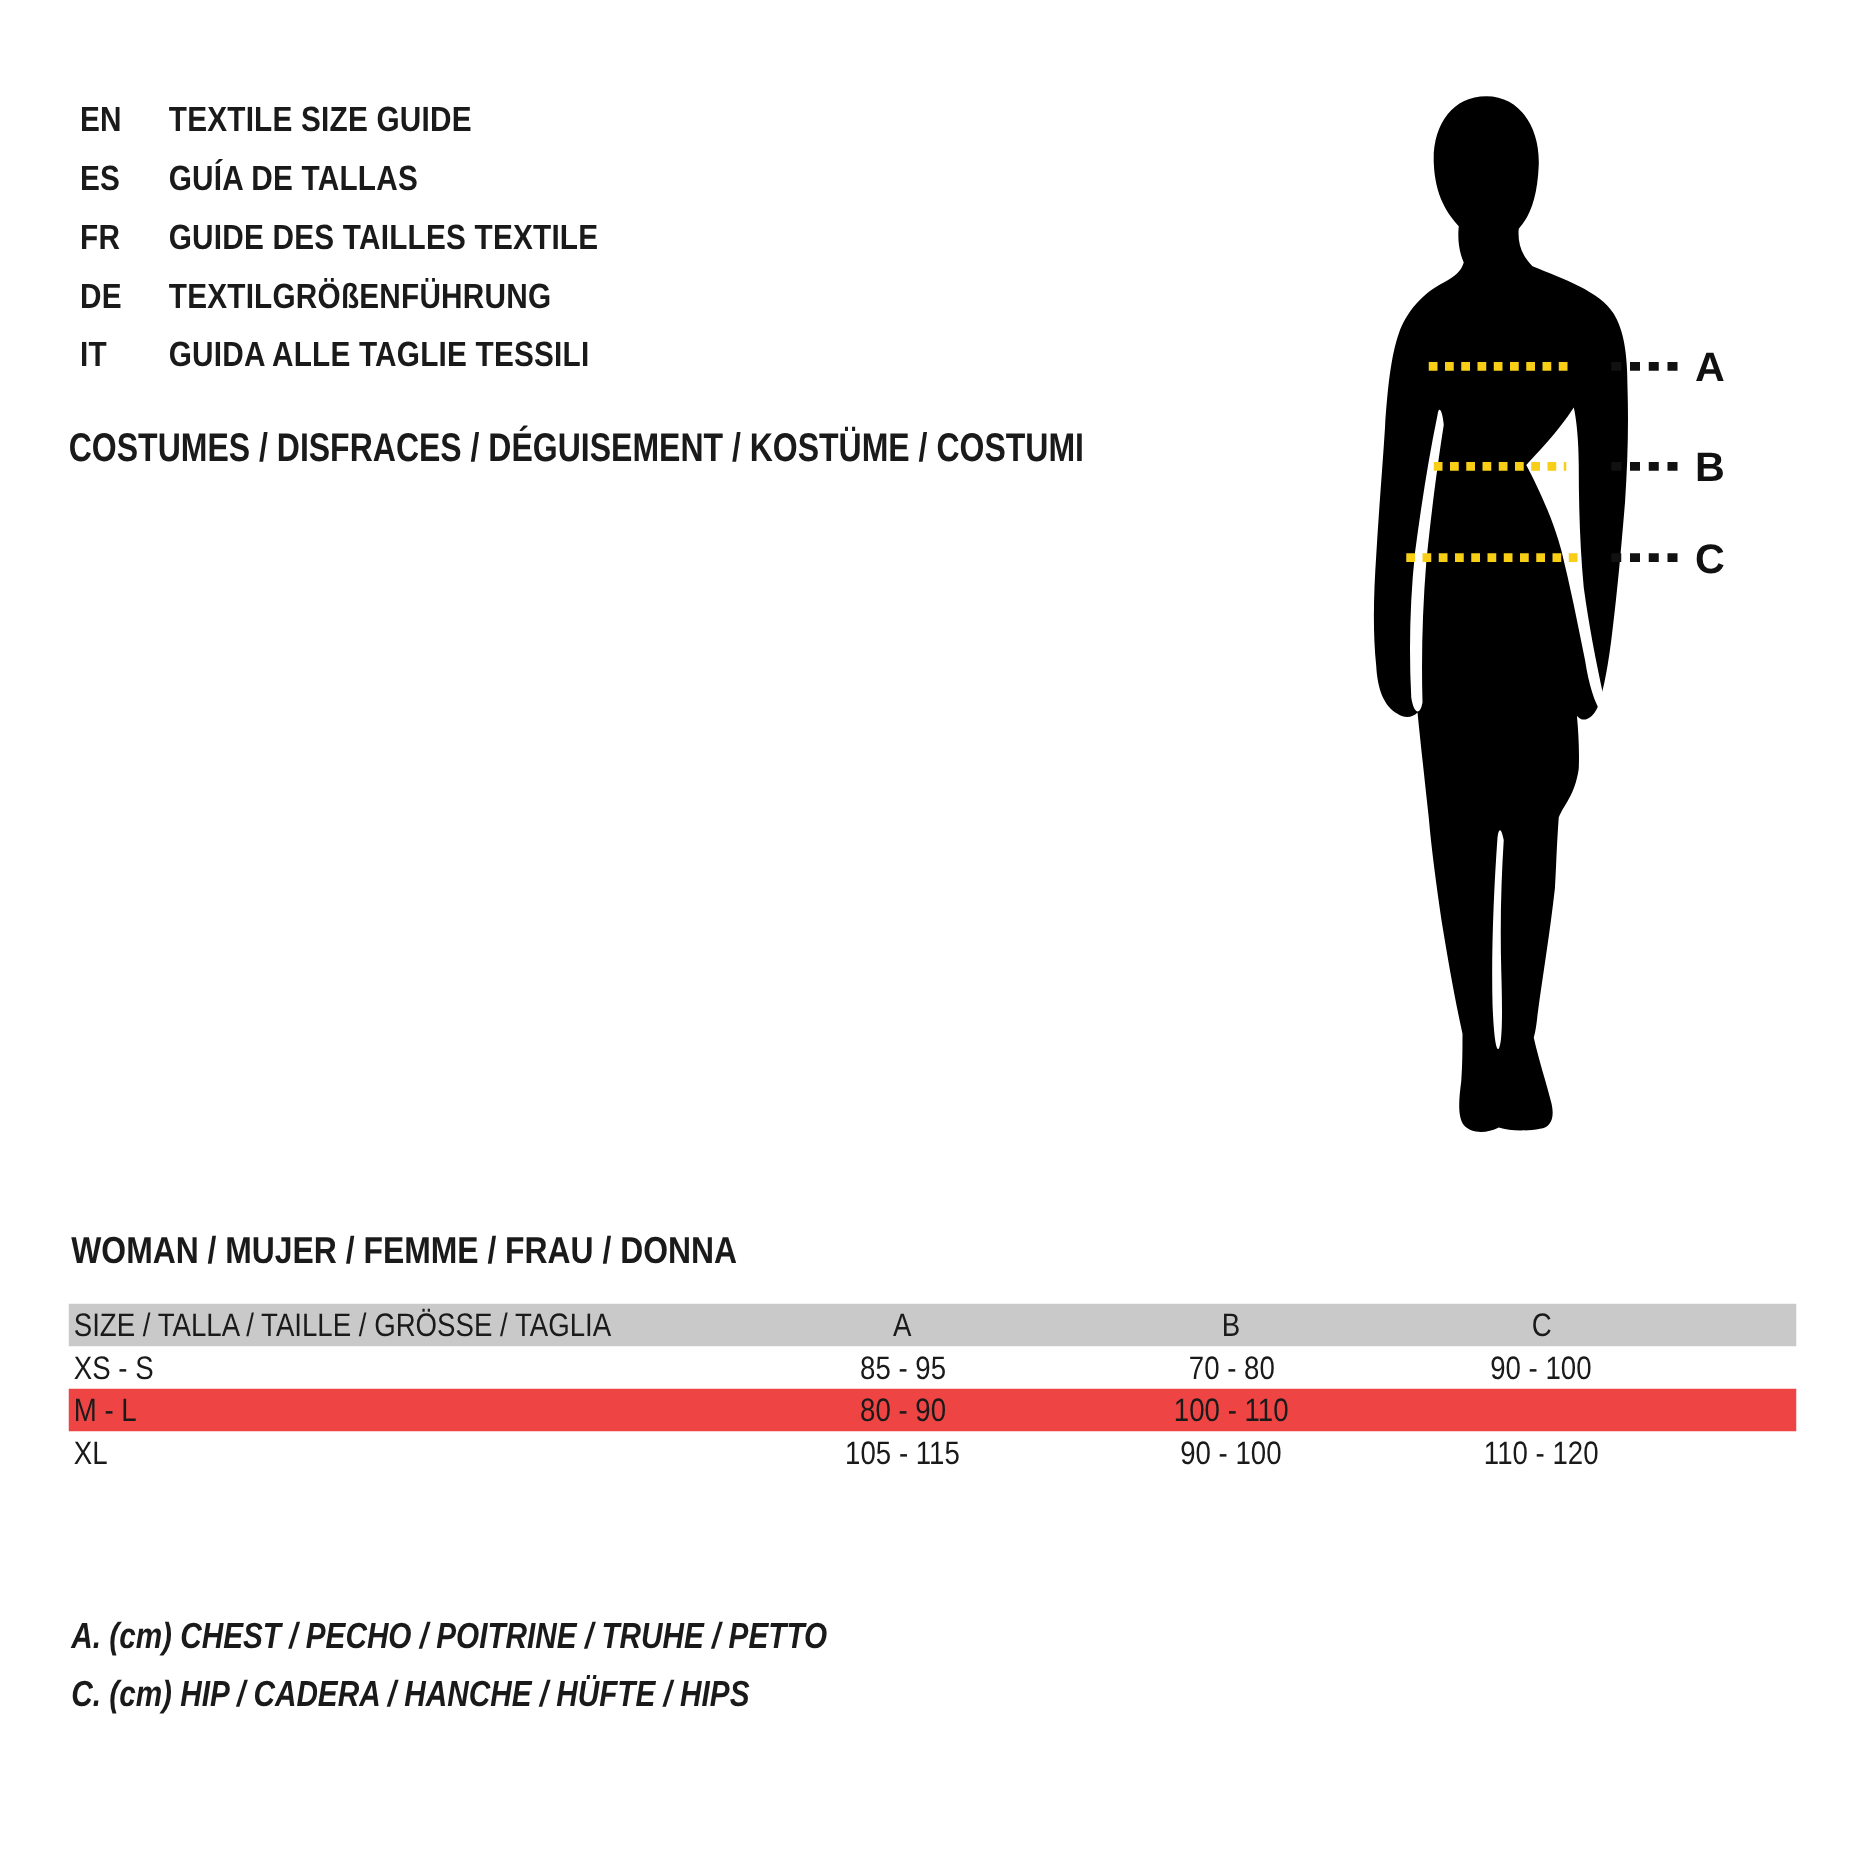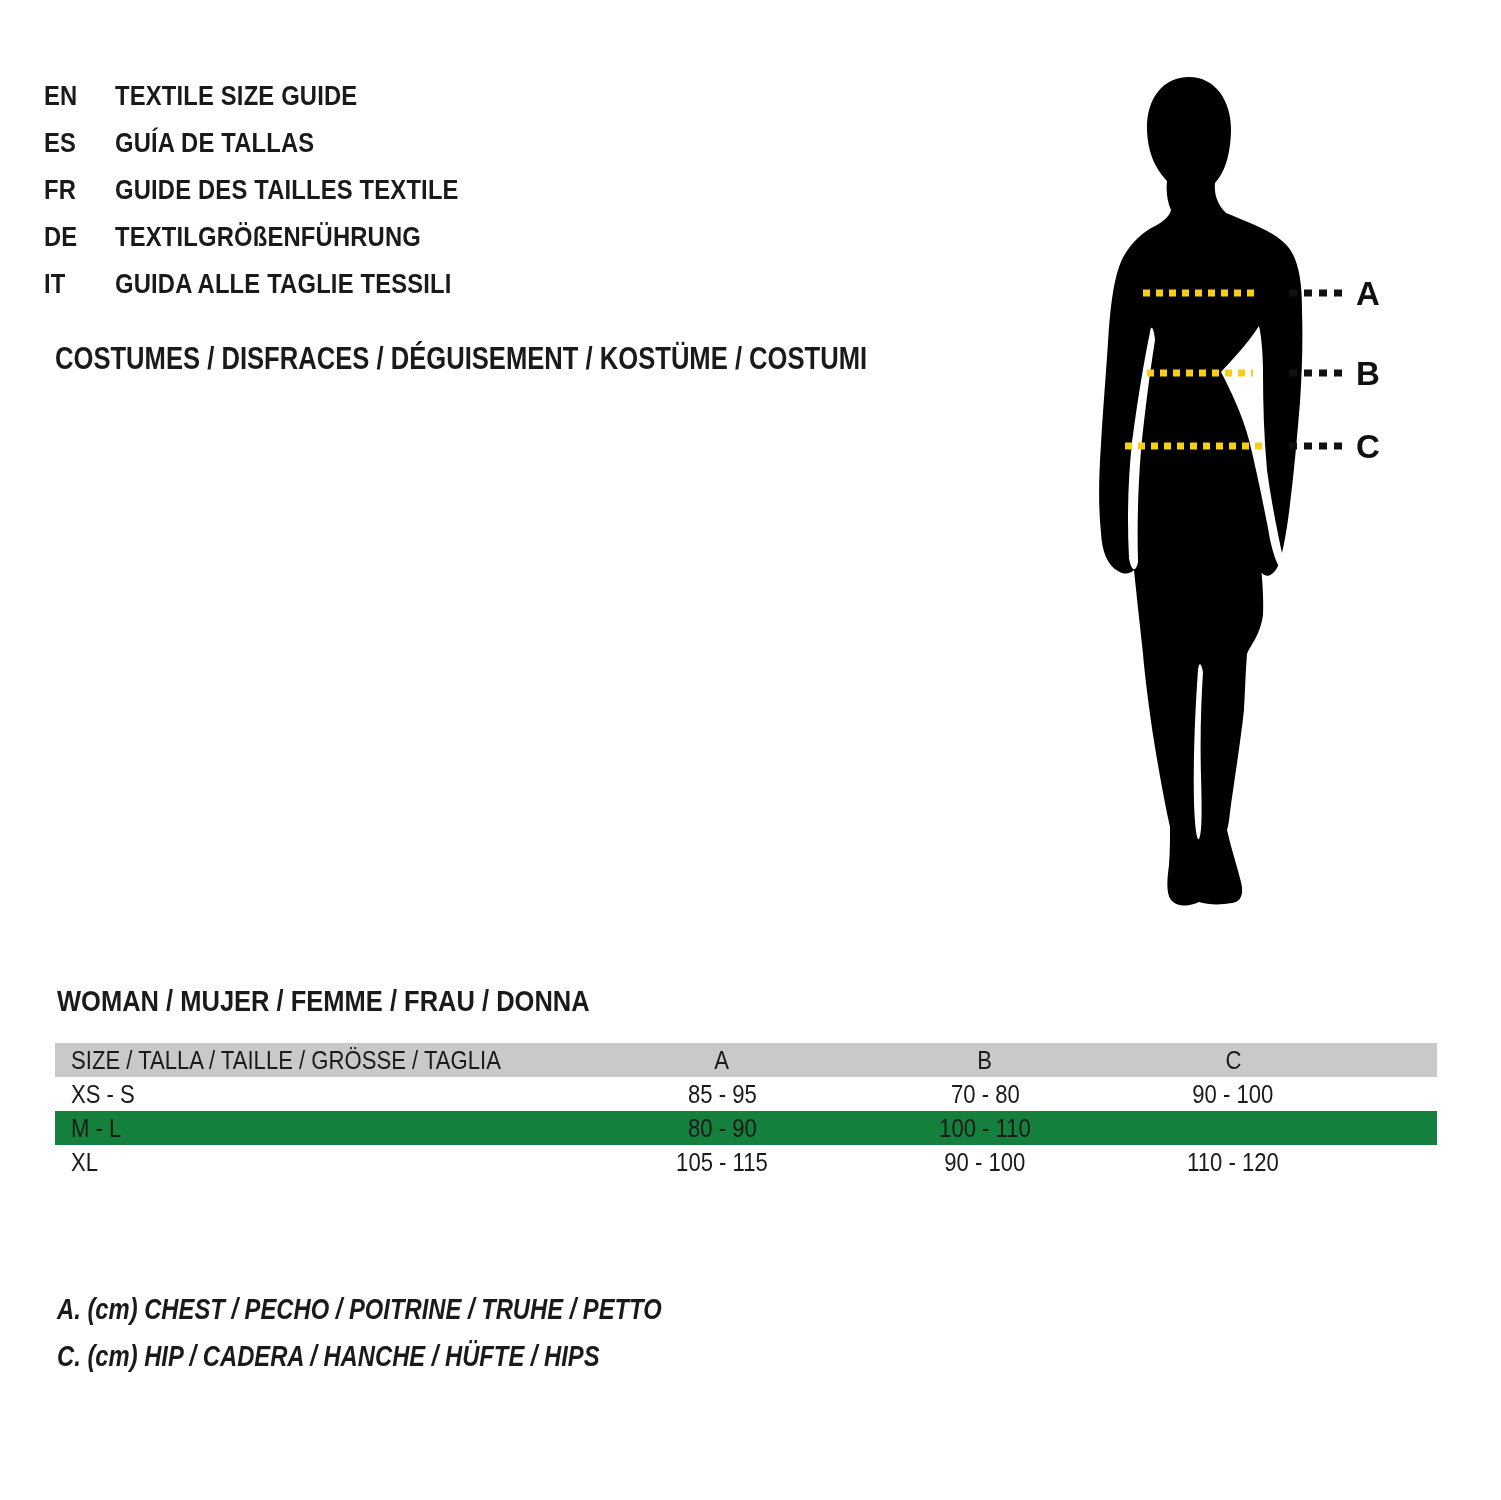--- a/index.html
+++ b/index.html
@@ -7,38 +7,38 @@
     width:1501px;height:1500px;background:#ffffff;position:relative;
     font-family:"Liberation Sans", sans-serif;color:#1a1a1a;overflow:hidden;
   }
   .abs{position:absolute;}
 
   
   .cond{display:inline-block;transform:scaleX(.85);transform-origin:0 50%;white-space:nowrap;}
   .condC{display:inline-block;transform:scaleX(.85);transform-origin:50% 50%;white-space:nowrap;}
 
   
-  .lang-block{left:44px;top:72px;text-decoration:underline;}
+  .lang-block{left:64px;top:72px;text-decoration:underline;}
   .lang-row{display:grid;grid-template-columns:71px auto;height:47px;align-items:center;
             font-size:28px;font-weight:700;letter-spacing:.2px;}
 
   
   .category-line{left:55px;top:336px;font-size:32px;font-weight:700;line-height:44px;}
 
   
   .section-title{left:57px;top:984px;font-size:30px;font-weight:700;line-height:34px;}
 
   
   .size-table{left:55px;top:1043px;width:1382px;font-size:26px;}
   .trow{display:grid;grid-template-columns:530px 274px 252px 244px 82px;height:34px;}
   .trow .cell{display:flex;align-items:center;}
-  .trow .cell.label{padding-left:16px;}
+  .trow .cell.label{padding-left:4px;}
   .trow .cell.num{justify-content:center;}
   .trow.header{background:#c9c9c9;}
-  .trow.band{background:#15803d;}
+  .trow.band{background:#ef4444;}
 
   
   .notes-block{left:57px;top:1286px;font-style:italic;}
   .note-row{height:47px;display:flex;align-items:center;font-size:29px;font-weight:700;}
 
   
   .figure-wrap{left:1050px;top:70px;width:350px;height:850px;}
   .figure-wrap svg text{font-family:"Liberation Sans",sans-serif;font-weight:700;font-size:33px;fill:#111;}
 </style>
 </head>

